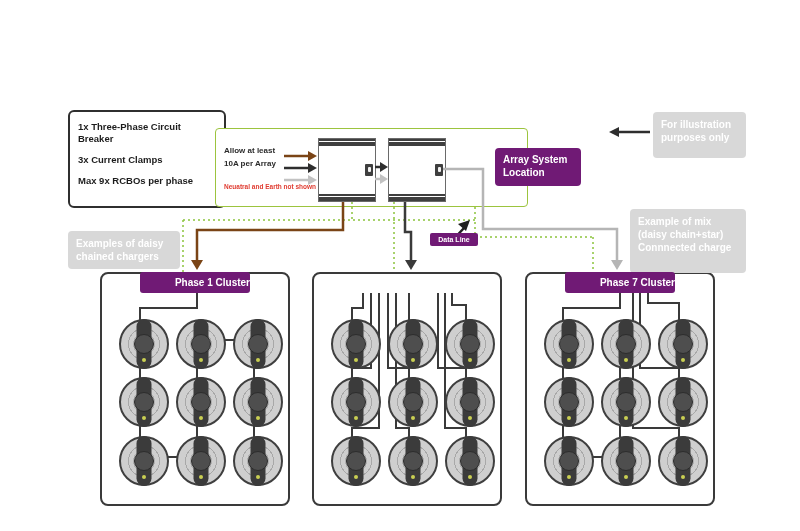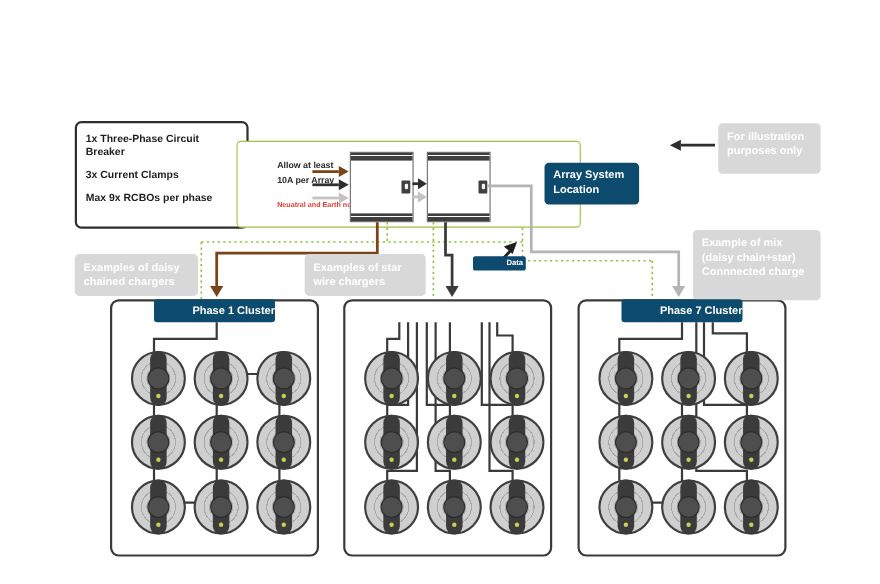--- a/index.html
+++ b/index.html
@@ -1,39 +1,39 @@
 <!DOCTYPE html>
 <html><head>
 <meta charset="utf-8">
 <style>
   html,body{margin:0;padding:0;background:#fff;}
   #canvas{position:relative;width:800px;height:531px;background:#fff;overflow:hidden;
           font-family:"Liberation Sans", sans-serif;}
-  .abs{position:absolute;box-sizing:border-box;padding-left:28px;}
+  .abs{position:absolute;box-sizing:border-box;}
 
   
   .info-box{left:68px;top:110px;width:158px;height:98px;border:2px solid #2f2f2f;border-radius:6px;
             background:#fff;padding:9px 8px;color:#1c1c1c;font-size:9.5px;line-height:1.25;font-weight:bold;}
   .info-box .line{margin-bottom:9px;}
 
   
   .legend-box{left:215px;top:128px;width:313px;height:79px;border:1.5px solid #9cc43e;border-radius:4px;background:#fff;}
   .legend-text{color:#2b2b2b;font-size:8px;font-weight:bold;line-height:1.55;}
   .legend-note{color:#e03c31;font-size:6.5px;font-weight:bold;}
 
   
   .breaker{width:58px;height:64px;border:1px solid #6a6a6a;background:#fff;}
   .breaker .bar{position:absolute;left:0;right:0;height:7px;
      background:linear-gradient(#3f3f3f 0 2px,#ffffff 2px 3px,#3f3f3f 3px 7px);}
   .breaker .bar.top{top:0;} .breaker .bar.bottom{bottom:0;}
   .port{position:absolute;width:8px;height:12px;background:#3f3f3f;border-radius:1px;}
   .port .pin{position:absolute;left:2.5px;top:3px;width:3px;height:5px;background:#f2f2f2;border-radius:1px;}
 
   
-  .chip{background:#0c4a6e;color:#fff;border-radius:4px;font-weight:bold;z-index:3;}
+  .chip{background:#701a75;color:#fff;border-radius:4px;font-weight:bold;z-index:3;}
   .array-chip{left:495px;top:148px;width:86px;height:38px;font-size:10px;line-height:1.25;padding:6px 8px;}
   .dataline-chip{left:430px;top:233px;width:48px;height:13px;font-size:7px;text-align:center;line-height:13px;border-radius:2px;}
   .cluster-label{width:110px;height:21px;font-size:10px;text-align:right;line-height:21px;border-radius:3px;}
 
   
   .note{background:#d8d8d8;color:#fff;border-radius:4px;font-size:10px;font-weight:bold;
         line-height:1.3;padding:6px 8px;z-index:3;}
   .note-illustration{left:653px;top:112px;width:93px;height:46px;}
   .note-daisy{left:68px;top:231px;width:112px;height:38px;}
   .note-star{left:277px;top:231px;width:110px;height:38px;}
@@ -315,19 +315,18 @@
     <span class="port" style="right:2px;top:25px;">
         <span class="pin"></span>
       </span>
   </div>
 
   <div class="abs chip array-chip">Array System Location</div>
   <div class="abs chip dataline-chip">Data Line</div>
 
   <div class="abs note note-daisy">Examples of daisy chained chargers</div>
   <div class="abs note note-illustration">For illustration purposes only</div>
-  <div class="abs note note-star">Examples of star wire chargers</div>
   <div class="abs note note-mix">Example of mix (daisy chain+star) Connnected charge</div>
 
   <div class="abs chip cluster-label" style="left:140px;top:272px;">Phase 1 Cluster</div>
   <div class="abs chip cluster-label" style="left:565px;top:272px;">Phase 7 Cluster</div>
 
 </div>
 
 </body></html>

